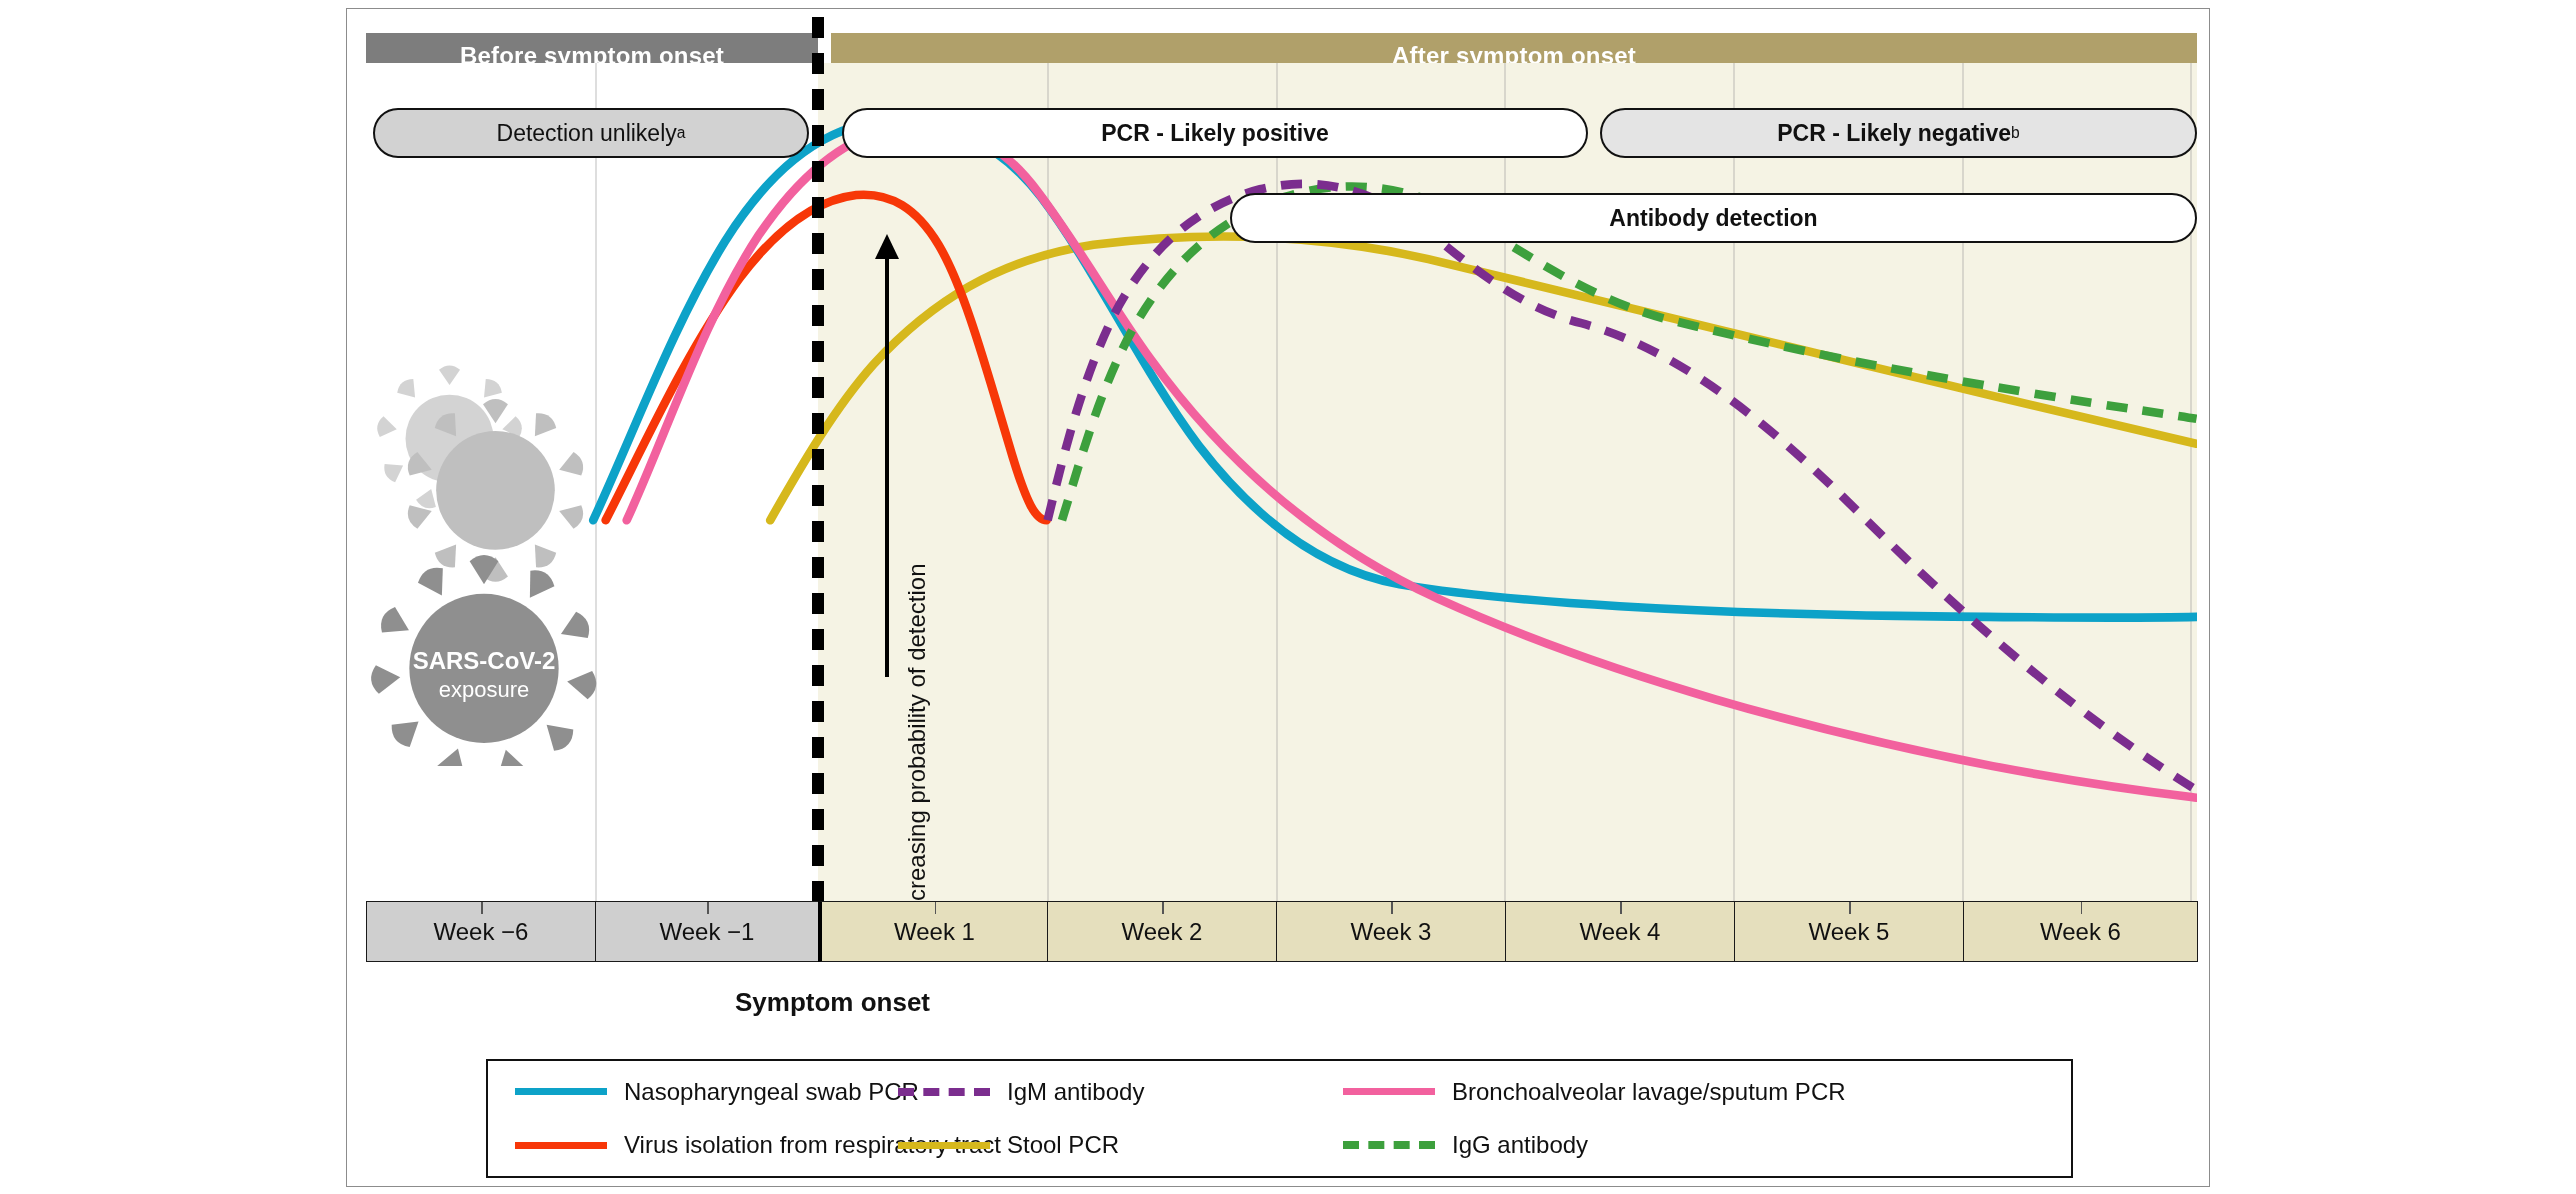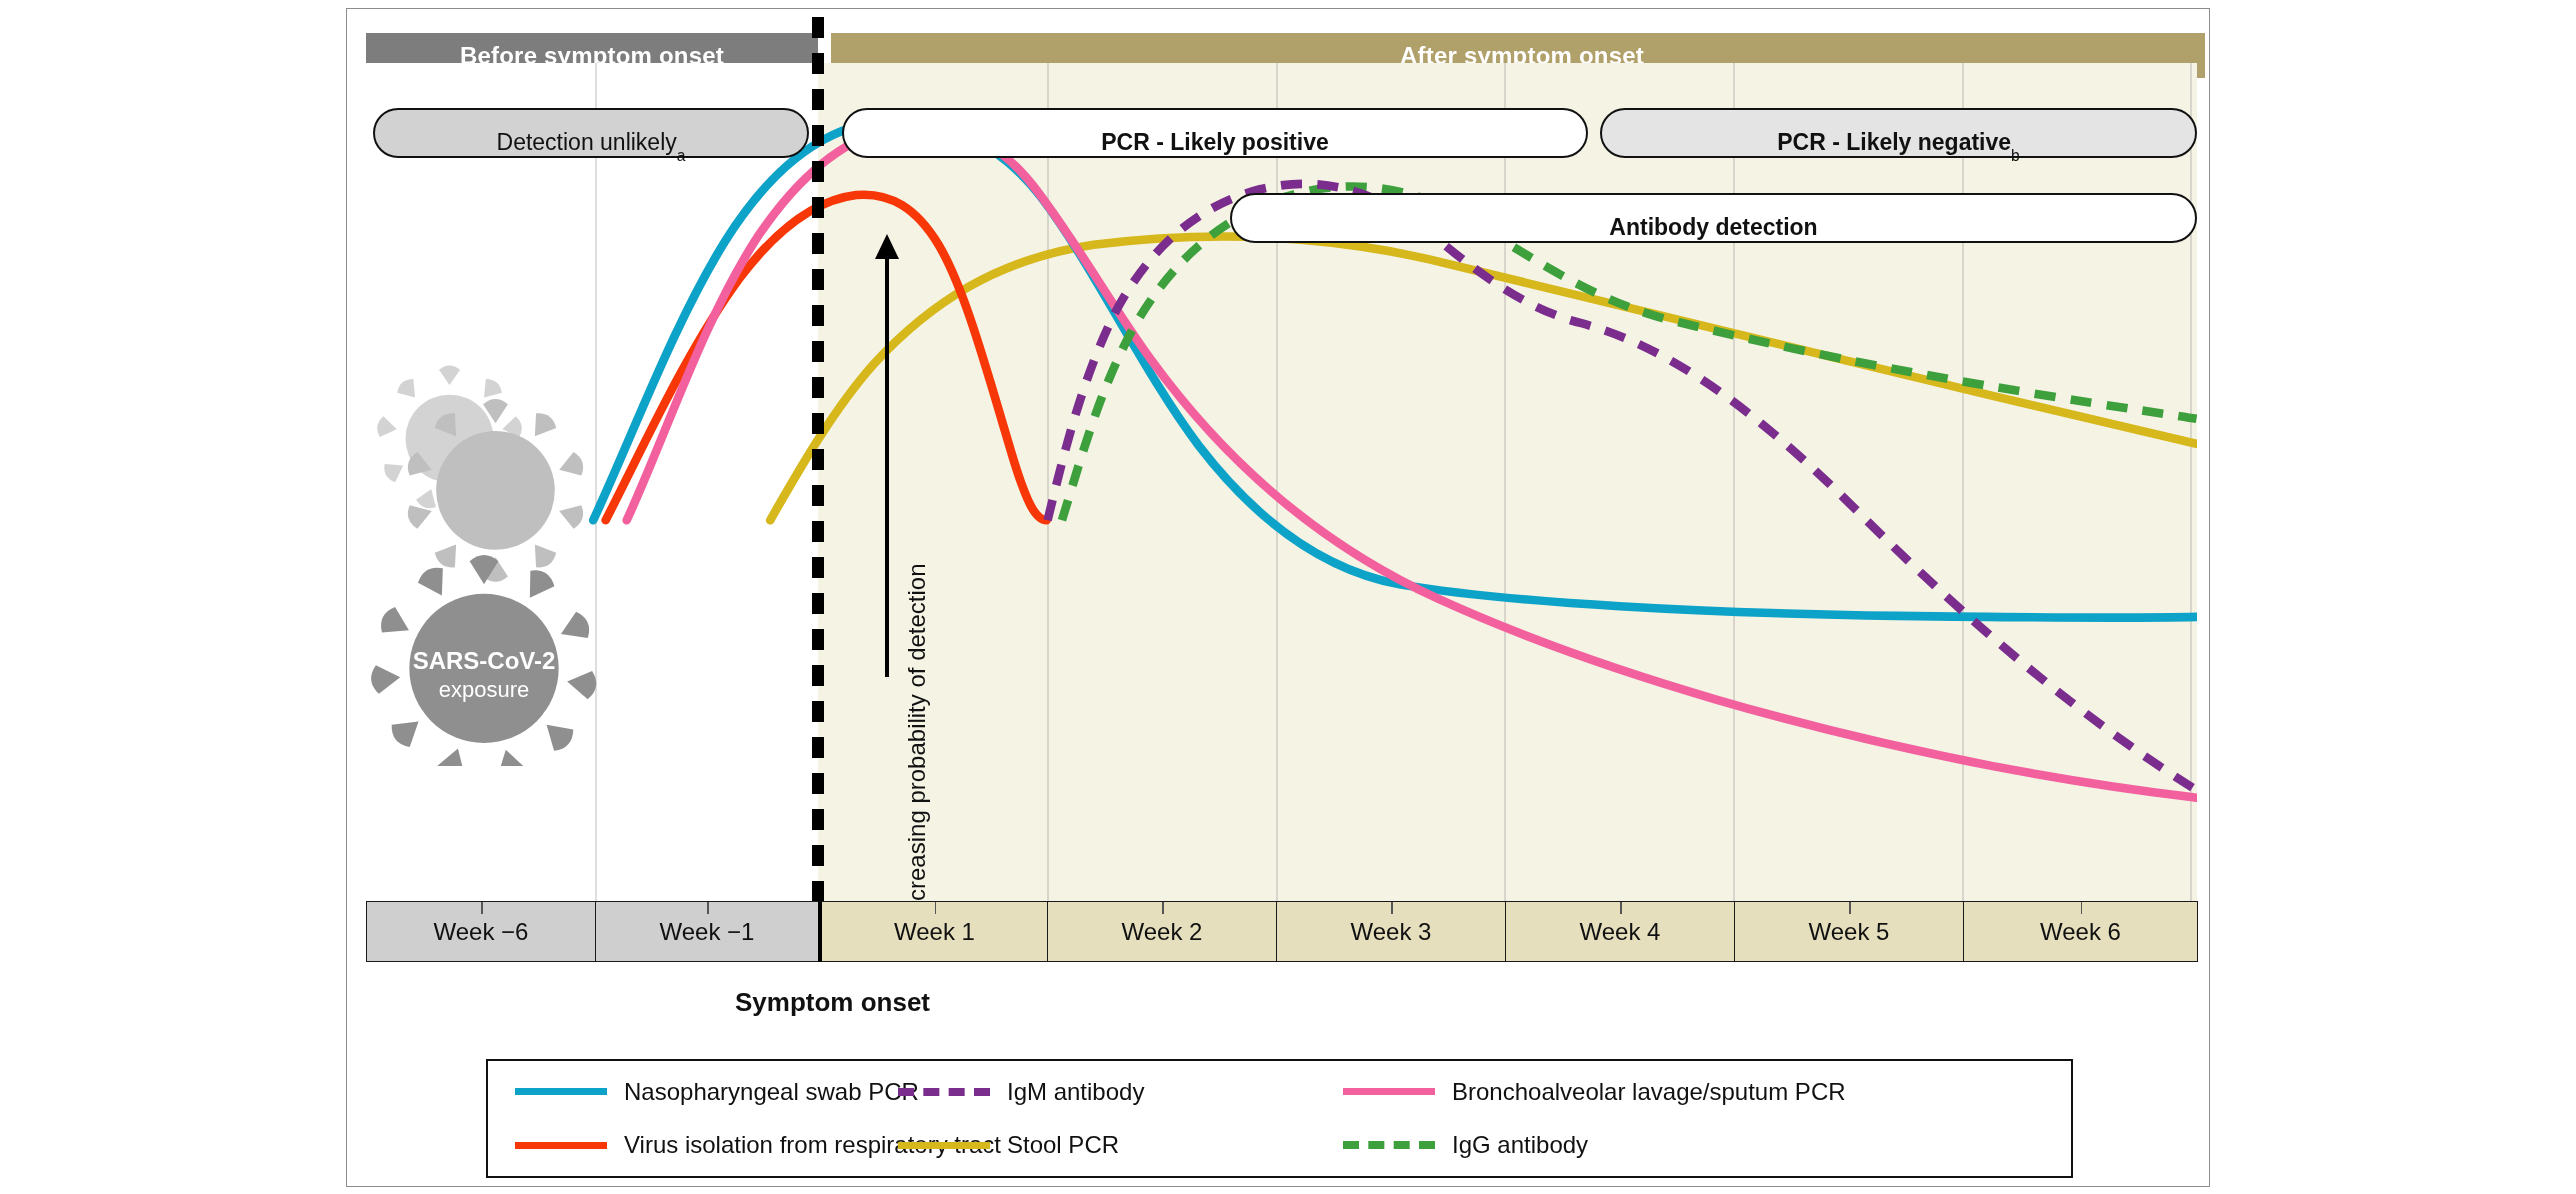--- a/index.html
+++ b/index.html
@@ -8,37 +8,37 @@
   #root{position:relative;width:2576px;height:1194px;background:#ffffff;overflow:hidden;}
 
   
   .frame{position:absolute;left:346px;top:7.7px;width:1864px;height:1179px;
          border:1.9px solid #8c8c8c;box-sizing:border-box;background:#fff;}
 
   
   .band{position:absolute;height:45px;top:18px;display:flex;align-items:center;justify-content:center;
         color:#ffffff;font-weight:bold;font-size:24px;letter-spacing:0.2px;margin-top:15px;}
   .band.before{left:366px;width:452px;background:#7d7d7d;}
-  .band.after{left:831px;width:1366px;background:#b0a06a;padding-left:8px;}
+  .band.after{left:831px;width:1366px;background:#b0a06a;}
 
   
   .panel-left{position:absolute;left:366px;top:63px;width:452px;height:838px;background:#ffffff;}
   .panel-right{position:absolute;left:818px;top:63px;width:1379px;height:838px;background:#f5f3e4;}
 
   
   .vgrid{position:absolute;top:63px;width:1.9px;height:838px;background:#d8d6cc;}
   .vgrid.light{background:#dedede;}
 
   
   .onset-line{position:absolute;left:812px;top:17px;width:11.5px;height:909px;
     background:repeating-linear-gradient(to bottom,#000 0 21px,transparent 21px 36px);}
 
   
   .pill{position:absolute;height:50px;border:2.9px solid #111;border-radius:25px;
-        display:flex;align-items:flex-end;justify-content:center;font-size:23px;
+        display:flex;align-items:center;justify-content:center;font-size:23px;
         box-sizing:border-box;color:#111;}
   .pill.grey{background:#d2d2d2;font-weight:normal;}
   .pill.greyb{background:#e4e4e4;font-weight:bold;}
   .pill.white{background:#ffffff;font-weight:bold;}
   .pill sup{font-size:.68em;font-weight:normal;vertical-align:super;line-height:0;}
 
   .pill-detection{left:373px;top:108px;width:436px;}
   .pill-pcrpos   {left:842px;top:108px;width:746px;}
   .pill-pcrneg   {left:1600px;top:108px;width:597px;}
   .pill-antibody {left:1230px;top:193px;width:967px;}

